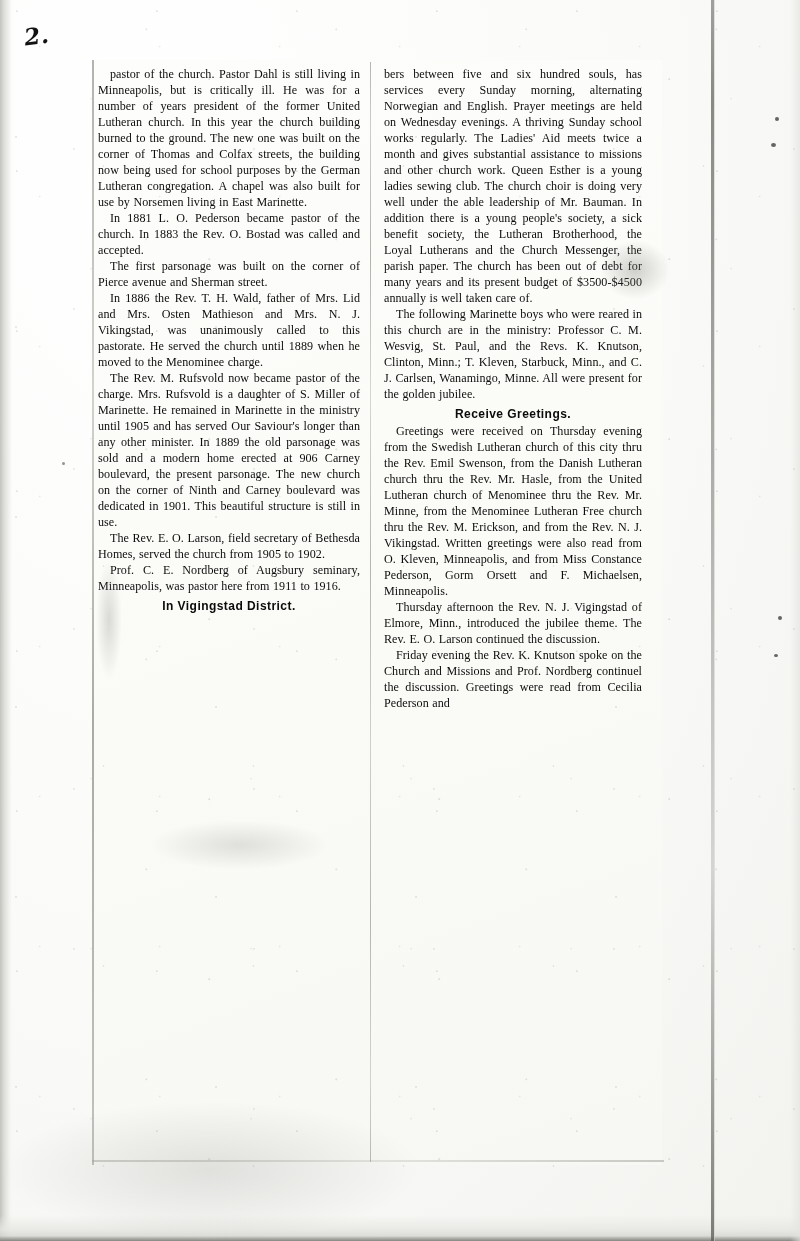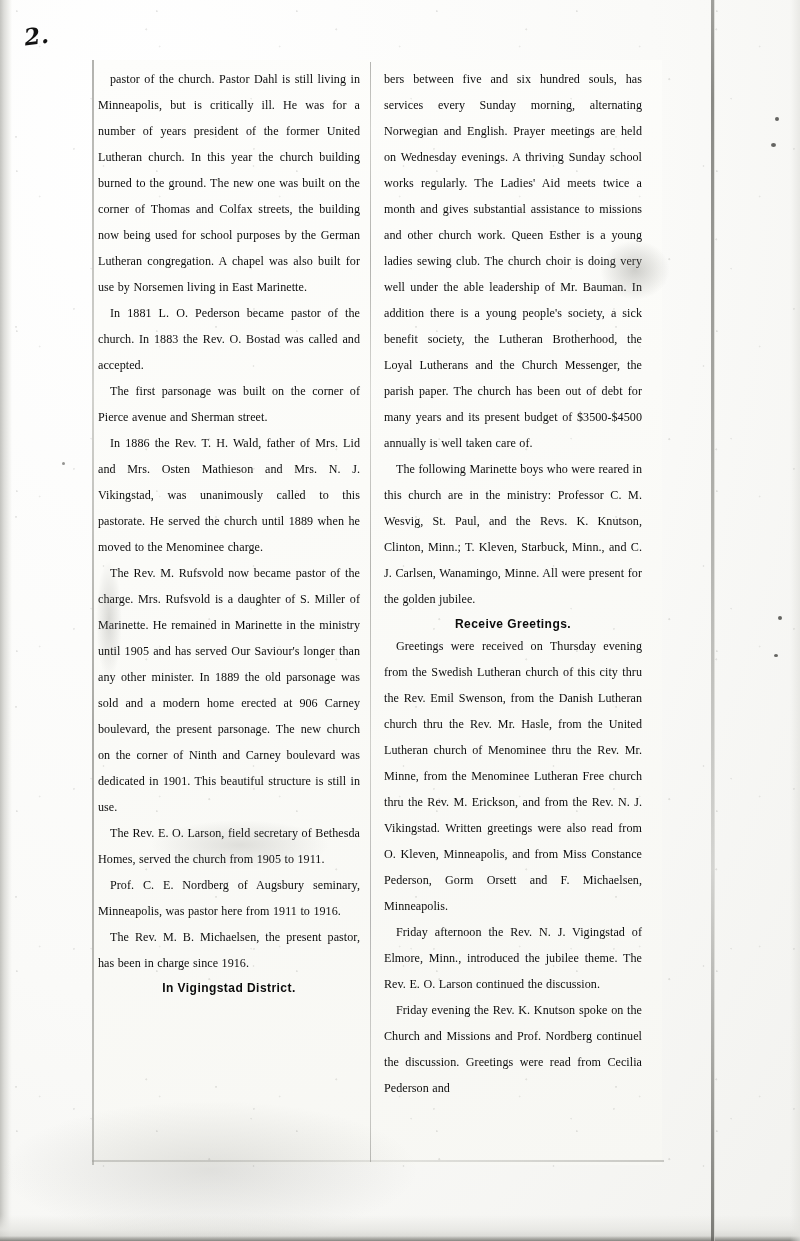--- a/index.html
+++ b/index.html
@@ -134,21 +134,21 @@
       #8e8e89 0%, #b4b4af 6%, #8a8a85 18%, #c2c2bd 30%,
       #8f8f8a 46%, #b8b8b3 62%, #909090 78%, #bdbdb8 92%, #9a9a95 100%);
     opacity: .65;
   }
 
   
   p.para {
     margin: 0 0 0px 0;
     font-family: "Liberation Serif", serif;
     font-size: 12.1px;
-    line-height: 26px;
+    line-height: 16px;
     text-align: justify;
     text-justify: inter-word;
     color: #0d0d0d;
     text-indent: 12px;
     letter-spacing: 0.05px;
     word-spacing: 0.4px;
     -webkit-font-smoothing: none;
   }
   p.para.no-indent { text-indent: 0; }
 
@@ -215,32 +215,31 @@
   <div class="col-divider"></div>
 
   <div class="columns">
 
     <div class="column left">
       <p class="para">pastor of the church. Pastor Dahl is still living in Minneapolis, but is critically ill. He was for a number of years president of the former United Lutheran church. In this year the church building burned to the ground. The new one was built on the corner of Thomas and Colfax streets, the building now being used for school purposes by the German Lutheran congregation. A chapel was also built for use by Norsemen living in East Marinette.</p>
       <p class="para">In 1881 L. O. Pederson became pastor of the church. In 1883 the Rev. O. Bostad was called and accepted.</p>
       <p class="para">The first parsonage was built on the corner of Pierce avenue and Sherman street.</p>
       <p class="para">In 1886 the Rev. T. H. Wald, father of Mrs. Lid and Mrs. Osten Mathieson and Mrs. N. J. Vikingstad, was unanimously called to this pastorate. He served the church until 1889 when he moved to the Menominee charge.</p>
       <p class="para">The Rev. M. Rufsvold now became pastor of the charge. Mrs. Rufsvold is a daughter of S. Miller of Marinette. He remained in Marinette in the ministry until 1905 and has served Our Saviour's longer than any other minister. In 1889 the old parsonage was sold and a modern home erected at 906 Carney boulevard, the present parsonage. The new church on the corner of Ninth and Carney boulevard was dedicated in 1901. This beautiful structure is still in use.</p>
-      <p class="para">The Rev. E. O. Larson, field secretary of Bethesda Homes, served the church from 1905 to 1911.</p>
+      <p class="para">The Rev. E. O. Larson, field secretary of Bethesda Homes, served the church from 1905 to 1902.</p>
       <p class="para">Prof. C. E. Nordberg of Augsbury seminary, Minneapolis, was pastor here from 1911 to 1916.</p>
-      <p class="para">The Rev. M. B. Michaelsen, the present pastor, has been in charge since 1916.</p>
       <h3 class="subhead">In Vigingstad District.</h3>
     </div>
 
     <div class="column right">
       <p class="para no-indent">bers between five and six hundred souls, has services every Sunday morning, alternating Norwegian and English. Prayer meetings are held on Wednesday evenings. A thriving Sunday school works regularly. The Ladies' Aid meets twice a month and gives substantial assistance to missions and other church work. Queen Esther is a young ladies sewing club. The church choir is doing very well under the able leadership of Mr. Bauman. In addition there is a young people's society, a sick benefit society, the Lutheran Brotherhood, the Loyal Lutherans and the Church Messenger, the parish paper. The church has been out of debt for many years and its present budget of $3500-$4500 annually is well taken care of.</p>
       <p class="para">The following Marinette boys who were reared in this church are in the ministry: Professor C. M. Wesvig, St. Paul, and the Revs. K. Knutson, Clinton, Minn.; T. Kleven, Starbuck, Minn., and C. J. Carlsen, Wanamingo, Minne. All were present for the golden jubilee.</p>
       <h3 class="subhead">Receive Greetings.</h3>
       <p class="para">Greetings were received on Thursday evening from the Swedish Lutheran church of this city thru the Rev. Emil Swenson, from the Danish Lutheran church thru the Rev. Mr. Hasle, from the United Lutheran church of Menominee thru the Rev. Mr. Minne, from the Menominee Lutheran Free church thru the Rev. M. Erickson, and from the Rev. N. J. Vikingstad. Written greetings were also read from O. Kleven, Minneapolis, and from Miss Constance Pederson, Gorm Orsett and F. Michaelsen, Minneapolis.</p>
-      <p class="para">Friday afternoon the Rev. N. J. Vigingstad of Elmore, Minn., introduced the jubilee theme. The Rev. E. O. Larson continued the discussion.</p>
+      <p class="para">Thursday afternoon the Rev. N. J. Vigingstad of Elmore, Minn., introduced the jubilee theme. The Rev. E. O. Larson continued the discussion.</p>
       <p class="para">Friday evening the Rev. K. Knutson spoke on the Church and Missions and Prof. Nordberg continuel the discussion. Greetings were read from Cecilia Pederson and</p>
     </div>
 
   </div>
 
   <div class="speckle"></div>
   <div class="blot" style="left:775px; top:117px; width:4px; height:4px;"></div>
   <div class="blot" style="left:771px; top:143px; width:5px; height:4px;"></div>
   <div class="blot" style="left:778px; top:616px; width:4px; height:4px;"></div>
   <div class="blot" style="left:774px; top:654px; width:4px; height:3px;"></div>

